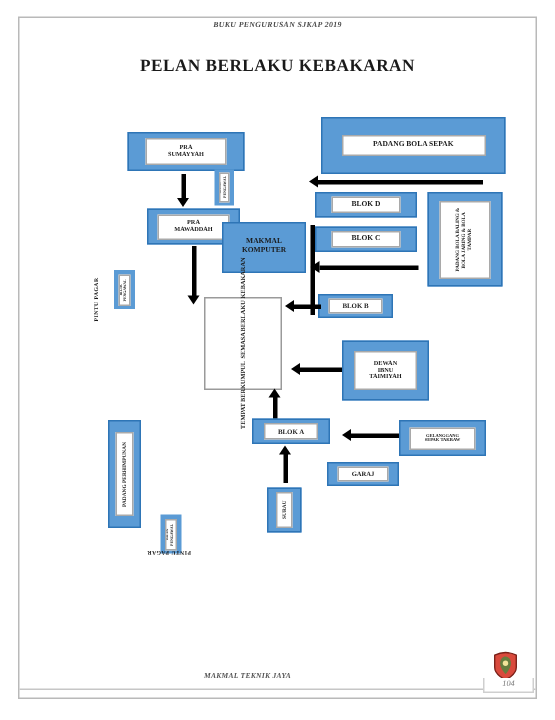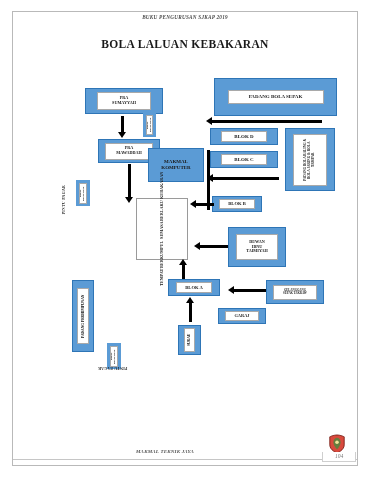--- a/index.html
+++ b/index.html
@@ -169,21 +169,21 @@
   .head-up   { border-left: 4px solid transparent; border-right: 4px solid transparent; border-bottom: 6px solid #000; }
   .head-left { border-top: 4px solid transparent; border-bottom: 4px solid transparent; border-right: 6px solid #000; }
 </style>
 </head>
 <body>
 
 <div class="page">
   <div class="doc-frame"></div>
 
   <div class="header-title">BUKU PENGURUSAN SJKAP 2019</div>
-  <div class="main-title">BOLA LALUAN KEBAKARAN</div>
+  <div class="main-title">PELAN BERLAKU KEBAKARAN</div>
 
   <div class="box outlined" style="left:85px; top:88px; width:78px; height:26px;">
     <div class="inner" style="width:54px;height:18px;font-size:4.2px;flex-direction:column;">
       <span>PRA</span>
       <span>SUMAYYAH</span>
     </div>
   </div>
 
   <div class="box" style="left:143px; top:113px; width:13px; height:24px;">
     <div class="inner vert" style="width:7px;height:20px;font-size:2.6px;">

